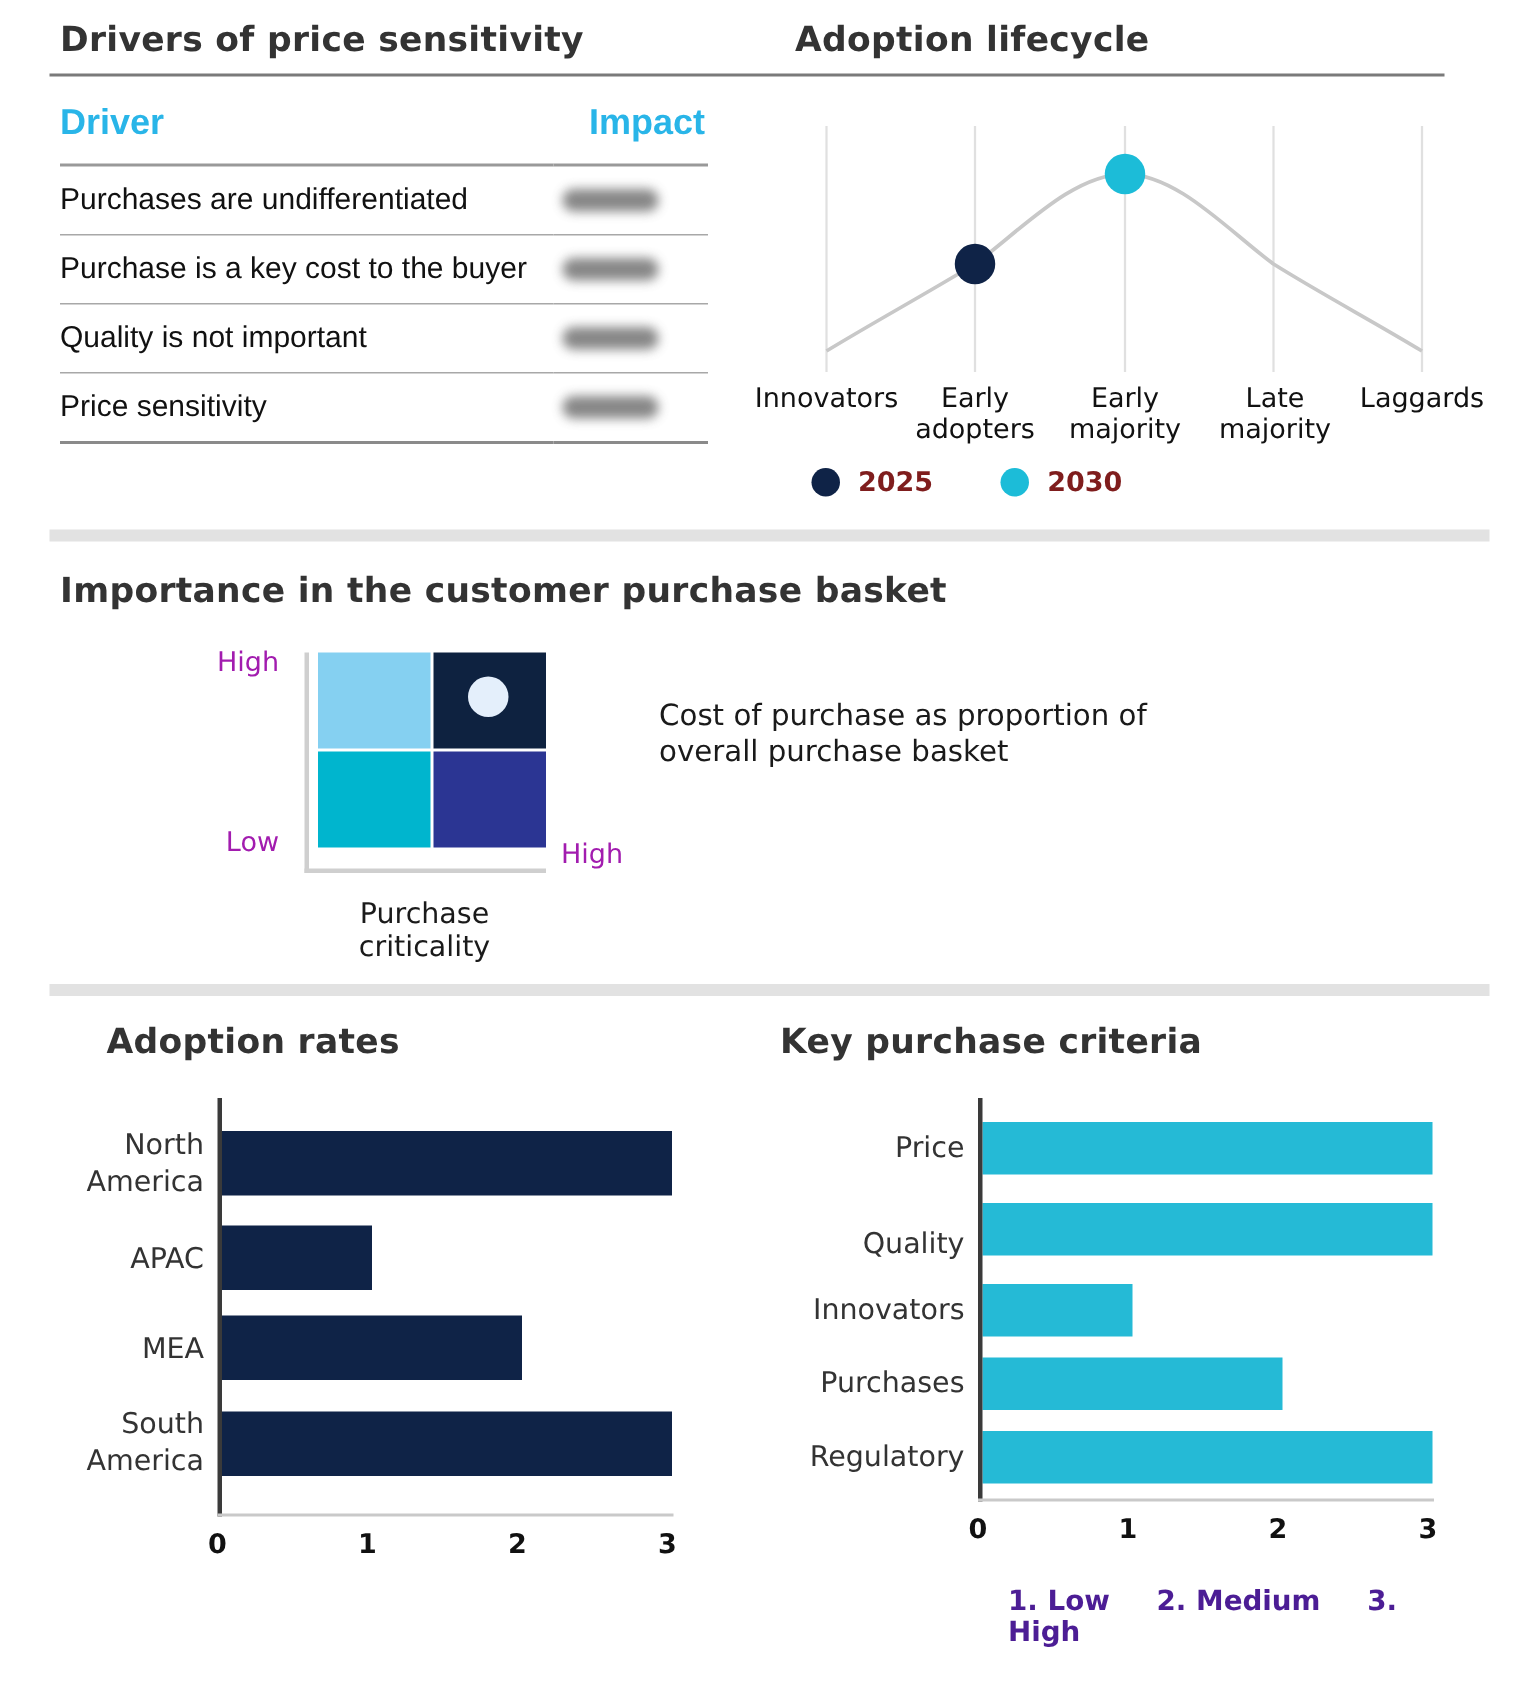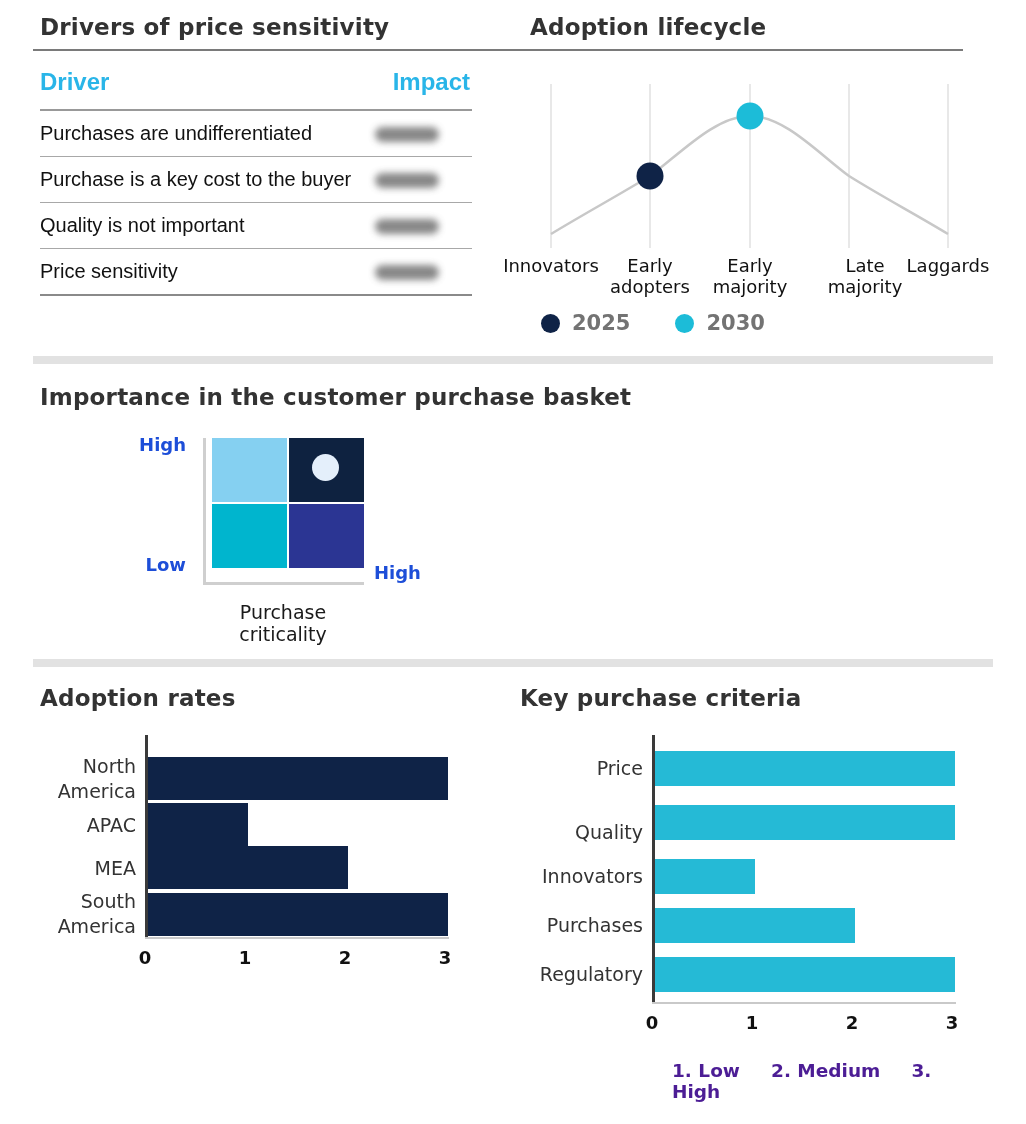--- a/index.html
+++ b/index.html
@@ -46,36 +46,36 @@
   .lifecycle-panel { padding-top:0; }
   #lifecycle-svg { display:block; margin-top:30px; }
   .lc-labels { position:relative; height:48px; margin-top:6px; }
   .lc-label {
     position:absolute; top:0; width:110px; transform:translateX(-50%);
     text-align:center; font-size:18px; color:#111; line-height:1.18;
   }
   .lifecycle-legend { display:flex; margin:8px 0 0 21px; gap:45px; align-items:center; }
   .legend-item { display:flex; align-items:center; gap:12px; }
   .legend-dot { width:19px; height:19px; border-radius:50%; display:inline-block; }
-  .legend-text { font-size:21px; font-weight:bold; color:#737373; }
+  .legend-text { font-size:18px; font-weight:bold; color:#7f1d1d; }
 
   
   .divider { height:8px; background:#E2E2E2; width:960px; margin-left:33px; }
   .divider.d1 { margin-top:21px; }
   .divider.d2 { margin-top:14px; }
 
   
   .middle-title { margin:20px 0 0 40px; }
   .matrix-row { display:flex; margin:24px 0 0 33px; }
   .matrix-col { display:flex; }
   .ylabels {
     width:170px; display:flex; flex-direction:column; justify-content:space-between;
     align-items:flex-end; padding:0 17px 6px 0; height:147px;
   }
-  .axis-label { font-size:18px; font-weight:bold; color:#1d4ed8; }
+  .axis-label { font-size:18px; font-weight:normal; color:#a21caf; }
   .matrix-axes {
     border-left:3px solid #cfcfcf; border-bottom:3px solid #cfcfcf;
     padding:0 0 6px 6px; margin-top:4px; height:147px;
   }
   .quad-grid {
     width:152px; height:130px; display:grid;
     grid-template-columns:75px 75px; grid-template-rows:64px 64px; gap:2px;
   }
   .quad { position:relative; }
   .matrix-marker {
@@ -88,21 +88,21 @@
     font-size:19.5px; color:#1a1a1a; line-height:1.25;
   }
   .xaxis-title {
     margin:16px 0 0 203px; width:160px; text-align:center;
     font-size:19px; color:#1a1a1a;
   }
 
   
   .bottom-grid { display:grid; grid-template-columns:487px 1fr; padding:0 33px; }
   .bottom-grid .section-title { margin:18px 0 0 0; }
-  .bottom-grid .col-left  .section-title { padding-left:7px; }
+  .bottom-grid .col-left  .section-title { padding-left:7px;margin-left:31px; }
   .bottom-grid .col-right .section-title { padding-left:0px; }
 
   .hchart { position:relative; margin-top:24px; }
   .hchart .axis-y { position:absolute; top:0; bottom:0; width:2.5px; background:#3a3a3a; }
   .hchart .axis-x { position:absolute; bottom:0; height:2px; background:#c9c9c9; }
   .hchart .rows { display:flex; flex-direction:column; }
   .bar-row { display:flex; align-items:center; }
   .bar-label {
     text-align:right; font-size:19px; color:#333; line-height:1.3;
     flex:0 0 auto;
@@ -165,21 +165,21 @@
           <line x1="329" x2="329" y1="3" y2="167" stroke="#E0E0E0" stroke-width="1.5"></line>
           <line x1="428" x2="428" y1="3" y2="167" stroke="#E0E0E0" stroke-width="1.5"></line>
           <path d="M31,153 C64,133 97,115 130,95 C160,73 195,35 230,35 C265,35 299,73 329,95 C361,115 395,133 428,153" fill="none" stroke="#C8C8C8" stroke-width="2.5"></path>
           <circle cx="130" cy="95" r="13.5" fill="#0F2347"></circle>
           <circle cx="230" cy="35" r="13.5" fill="#1CBCD8"></circle>
         </svg>
       <div class="lc-labels" id="lifecycle-labels">
           <span class="lc-label" style="left: 31px;">Innovators</span>
           <span class="lc-label" style="left: 130px;">Early adopters</span>
           <span class="lc-label" style="left: 230px;">Early majority</span>
-          <span class="lc-label" style="left: 345px;">Late majority</span>
+          <span class="lc-label" style="left: 330px;">Late majority</span>
           <span class="lc-label" style="left: 428px;">Laggards</span>
         </div>
       <div class="lifecycle-legend" id="lifecycle-legend">
           <div class="legend-item">
             <span class="legend-dot" style="background: rgb(15, 35, 71);"></span>
             <span class="legend-text">2025</span>
           </div>
           <div class="legend-item">
             <span class="legend-dot" style="background: rgb(28, 188, 216);"></span>
             <span class="legend-text">2030</span>
@@ -203,32 +203,33 @@
           <div class="quad" style="background: rgb(133, 208, 241);"></div>
           <div class="quad" style="background: rgb(14, 34, 64);">
               <div class="matrix-marker" style="background: rgb(228, 239, 251);"></div>
             </div>
           <div class="quad" style="background: rgb(0, 181, 206);"></div>
           <div class="quad" style="background: rgb(43, 53, 147);"></div>
         </div>
       </div>
       <span class="axis-label xlabel-high">High</span>
     </div>
+    <div class="annotation">Cost of purchase as proportion of overall purchase basket</div>
   </div>
   <div class="xaxis-title">Purchase criticality</div>
 
   <div class="divider d2"></div>
 
   <div class="bottom-grid">
     <div class="col-left">
       <div class="section-title">Adoption rates</div>
       <div class="hchart" id="adoption-chart">
         <div class="axis-y" style="left: 112px;"></div>
         <div class="axis-x" style="left: 112px; width: 304px;"></div>
-        <div class="rows" id="adoption-rows" style="padding: 19px 0px 0;">
+        <div class="rows" id="adoption-rows" style="gap: 17px; padding: 19px 0px 24px;">
             <div class="bar-row">
               <div class="bar-label" style="width: 112px; padding-right: 9px;">North America</div>
               <div class="bar" style="height: 43px; width: 300px; background: rgb(15, 35, 71); margin-left: 2.5px;"></div>
             </div>
             <div class="bar-row">
               <div class="bar-label" style="width: 112px; padding-right: 9px;">APAC</div>
               <div class="bar" style="height: 43px; width: 100px; background: rgb(15, 35, 71); margin-left: 2.5px;"></div>
             </div>
             <div class="bar-row">
               <div class="bar-label" style="width: 112px; padding-right: 9px;">MEA</div>

